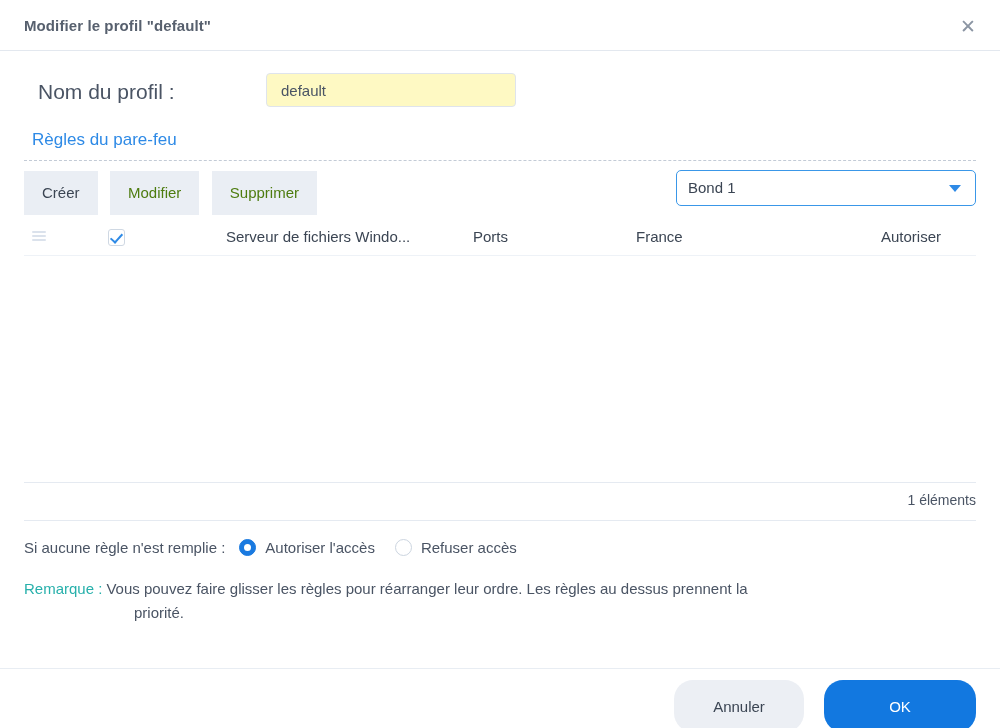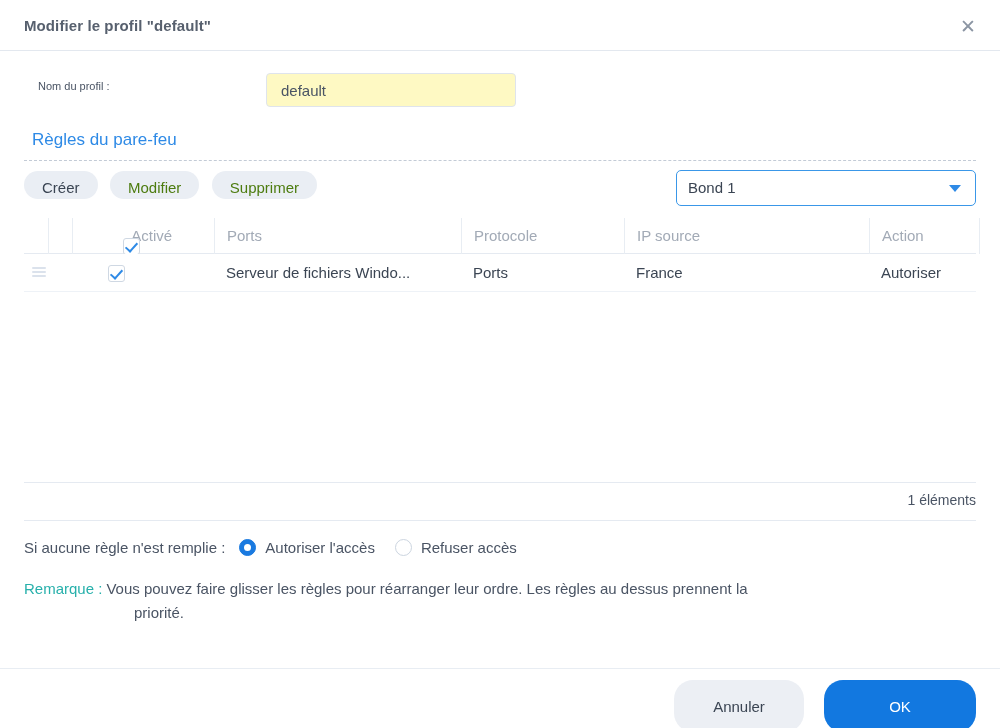--- a/index.html
+++ b/index.html
@@ -49,21 +49,21 @@
 
   
   .profile-row {
     position: absolute;
     left: 0; top: 70px;
     width: 1000px; height: 40px;
   }
   .profile-label {
     position: absolute;
     left: 38px; top: 10px;
-    font-size: 11px;
+    font-size: 21px;
     color: #4a5464;
   }
   .profile-input {
     position: absolute;
     left: 266px; top: 3px;
     width: 250px; height: 34px;
     border: 1px solid #dfe4ec;
     border-radius: 4px;
     background: #fef9c3;
     font-family: "Liberation Sans", sans-serif;
@@ -88,25 +88,25 @@
   }
 
   
   .toolbar {
     position: absolute;
     left: 24px; top: 171px;
     height: 34px;
   }
   .tbtn {
     display: inline-block;
-    height: 28px;
+    height: 44px;
     line-height: 34px;
     padding: 0 18px;
     margin-right: 8px;
-    border-radius: 16px;
+    border-radius: 0;
     background: #eaeef4;
     font-size: 15px;
     color: #3b4553;
     cursor: pointer;
     vertical-align: top;
     border: none;
     font-family: "Liberation Sans", sans-serif;
   }
   .tbtn.disabled {
     color: #4d7c0f;
@@ -355,32 +355,20 @@
     <button class="tbtn disabled">Modifier</button>
     <button class="tbtn disabled">Supprimer</button>
   </div>
 
   <div class="iface-select">
     <div class="iface-value">Bond 1</div>
     <div class="iface-caret"></div>
   </div>
 
   <div class="table">
-    <div class="thead">
-      <div class="th first" style="left:24px; width:142px;"></div>
-      <div class="th has-check" style="left:48px; width:142px;">
-        <span class="cbox checked th-check"></span>
-        <span>Activé</span>
-      </div>
-      <div class="th" style="left:190px; width:247px;">Ports</div>
-      <div class="th" style="left:437px; width:163px;">Protocole</div>
-      <div class="th" style="left:600px; width:245px;">IP source</div>
-      <div class="th" style="left:845px; width:110px;">Action</div>
-      <div class="th" style="left:955px; width:21px;"></div>
-    </div>
 
     <div class="trow">
       <div class="drag-handle">
         <i></i>
           <i></i>
           <i></i>
       </div>
       <div class="td" style="left:48px; width:142px; padding-left:36px;">
         <span class="cbox checked" style="margin-top:-2px;"></span>
       </div>

